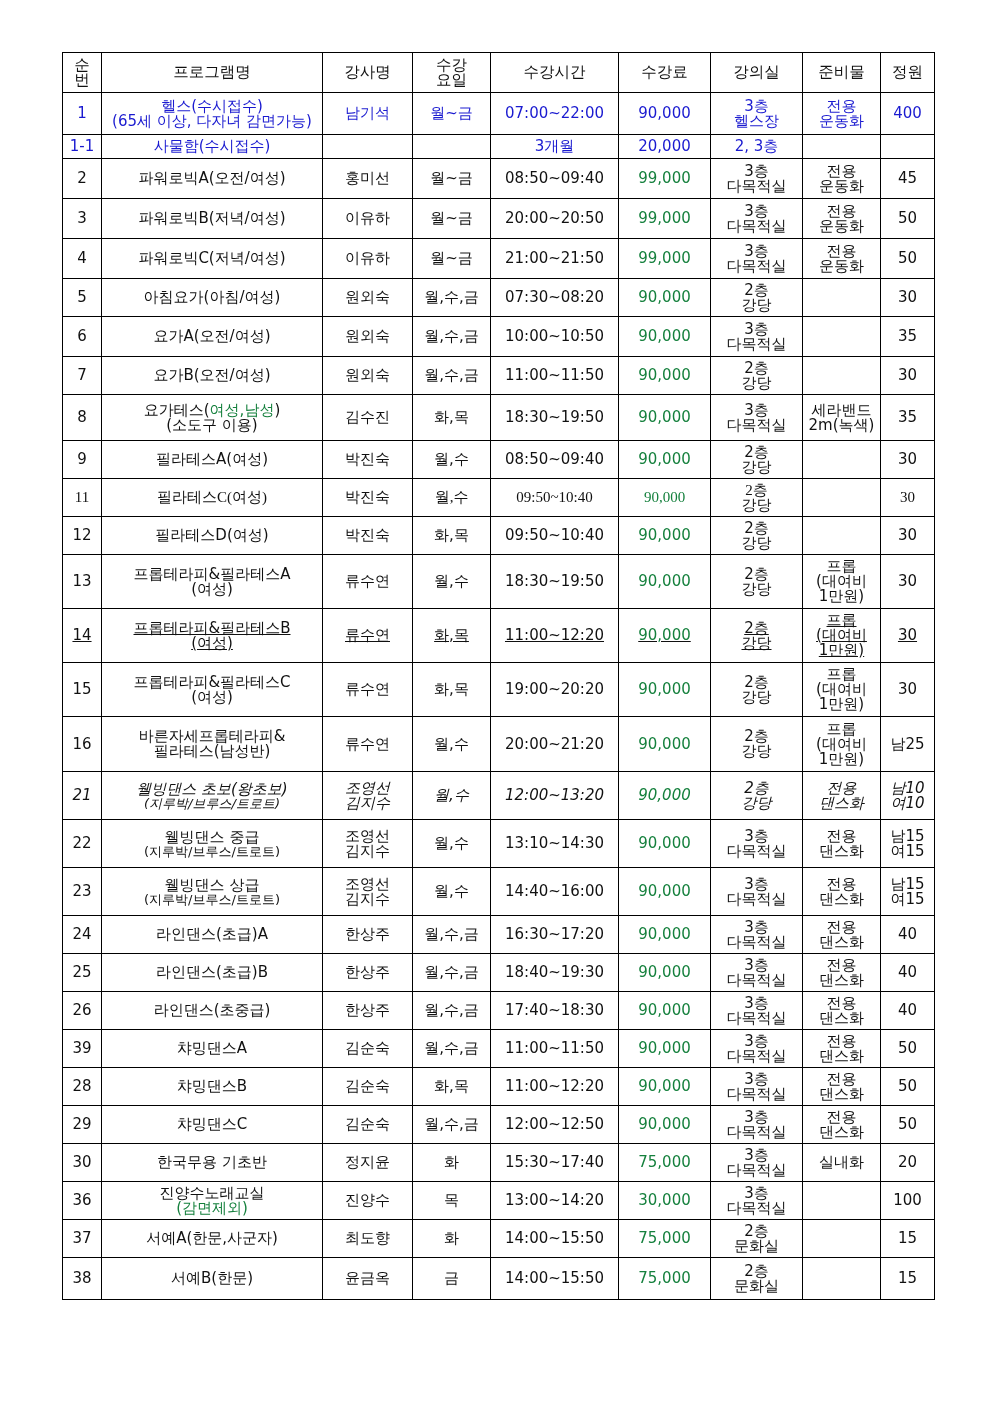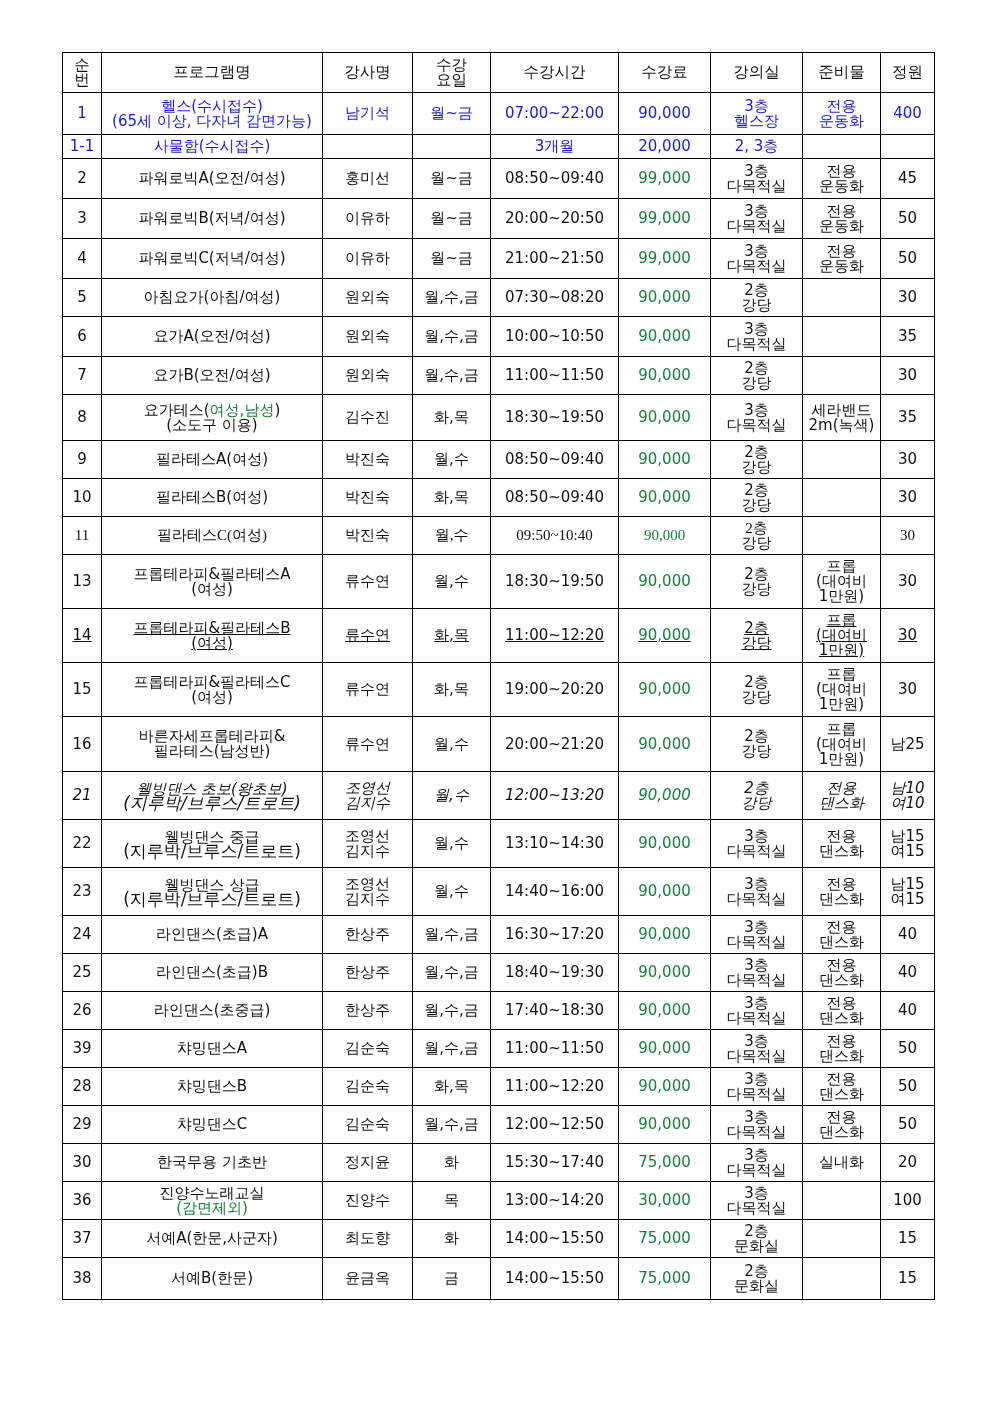--- a/index.html
+++ b/index.html
@@ -12,21 +12,21 @@
   table.sched th, table.sched td {
     border:1.3px solid #000;
     text-align:center; vertical-align:middle;
     padding:0 2px;
     font-size:15px; line-height:15px;
     overflow:hidden;
   }
   table.sched th { font-weight:normal; font-size:15.5px; }
   .blue { color:#1a1ad0; }
   .red { color:#15803d; }
-  .small { font-size:17px; line-height:13px; }
+  .small { font-size:13px; line-height:13px; }
   .tiny { font-size:12.5px; line-height:12.5px; }
   .room { font-size:15px; line-height:14px; }
   .line { display:block; }
   .hdr2 { line-height:15px; }
 </style>
 </head>
 <body>
 
 <table class="sched">
   <colgroup>
@@ -279,51 +279,51 @@
           <span class="line">2층</span>
           <span class="line">강당</span>
         </td>
         <td>
           <span class="line"></span>
         </td>
         <td>
           <span class="line">30</span>
         </td>
       </tr>
-      <tr style="height: 38px;">
-        <td>10</td>
-        <td>
-          <span class="line">필라테스B(여성)</span>
-        </td>
-        <td>
-          <span class="line">박진숙</span>
-        </td>
-        <td>화,목</td>
-        <td>08:50~09:40</td>
-        <td class="red">90,000</td>
-        <td class="room">
-          <span class="line">2층</span>
-          <span class="line">강당</span>
-        </td>
-        <td>
-          <span class="line"></span>
-        </td>
-        <td>
-          <span class="line">30</span>
-        </td>
-      </tr>
       <tr style="height: 38px; font-family: Liberation Serif, serif;">
         <td>11</td>
         <td>
           <span class="line">필라테스C(여성)</span>
         </td>
         <td>
           <span class="line">박진숙</span>
         </td>
         <td>월,수</td>
+        <td>09:50~10:40</td>
+        <td class="red">90,000</td>
+        <td class="room">
+          <span class="line">2층</span>
+          <span class="line">강당</span>
+        </td>
+        <td>
+          <span class="line"></span>
+        </td>
+        <td>
+          <span class="line">30</span>
+        </td>
+      </tr>
+      <tr style="height: 38px;">
+        <td>12</td>
+        <td>
+          <span class="line">필라테스D(여성)</span>
+        </td>
+        <td>
+          <span class="line">박진숙</span>
+        </td>
+        <td>화,목</td>
         <td>09:50~10:40</td>
         <td class="red">90,000</td>
         <td class="room">
           <span class="line">2층</span>
           <span class="line">강당</span>
         </td>
         <td>
           <span class="line"></span>
         </td>
         <td>

